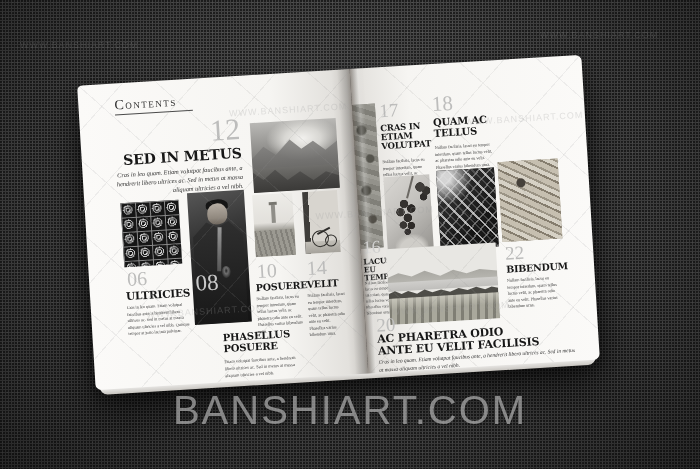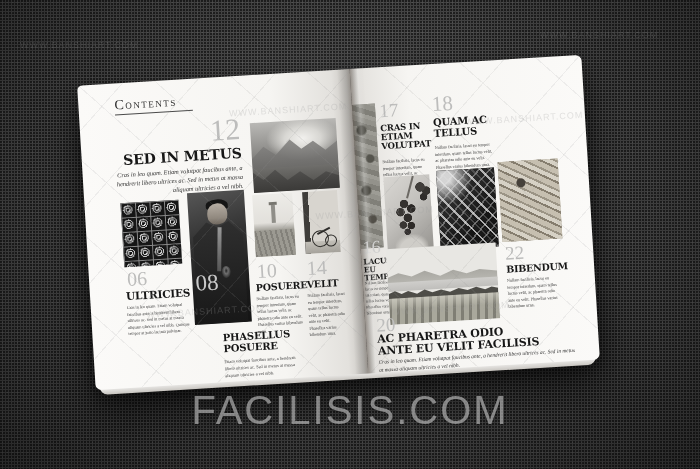--- a/index.html
+++ b/index.html
@@ -255,13 +255,13 @@
   <div class="fold"></div>
   <div class="wm-hairlines"></div>
 
   <span class="wm-tile" style="left:150px;top:32px;">WWW.BANSHIART.COM</span>
   <span class="wm-tile" style="left:385px;top:55px;">WWW.BANSHIART.COM</span>
   <span class="wm-tile" style="left:55px;top:228px;">WWW.BANSHIART.COM</span>
   <span class="wm-tile" style="left:300px;top:240px;">WWW.BANSHIART.COM</span>
   <span class="wm-tile" style="left:230px;top:140px;">WWW.BANSHIART.COM</span>
 </div>
 
-<div class="wm-main">FACILISIS.COM</div>
+<div class="wm-main">BANSHIART.COM</div>
 
 </body></html>

